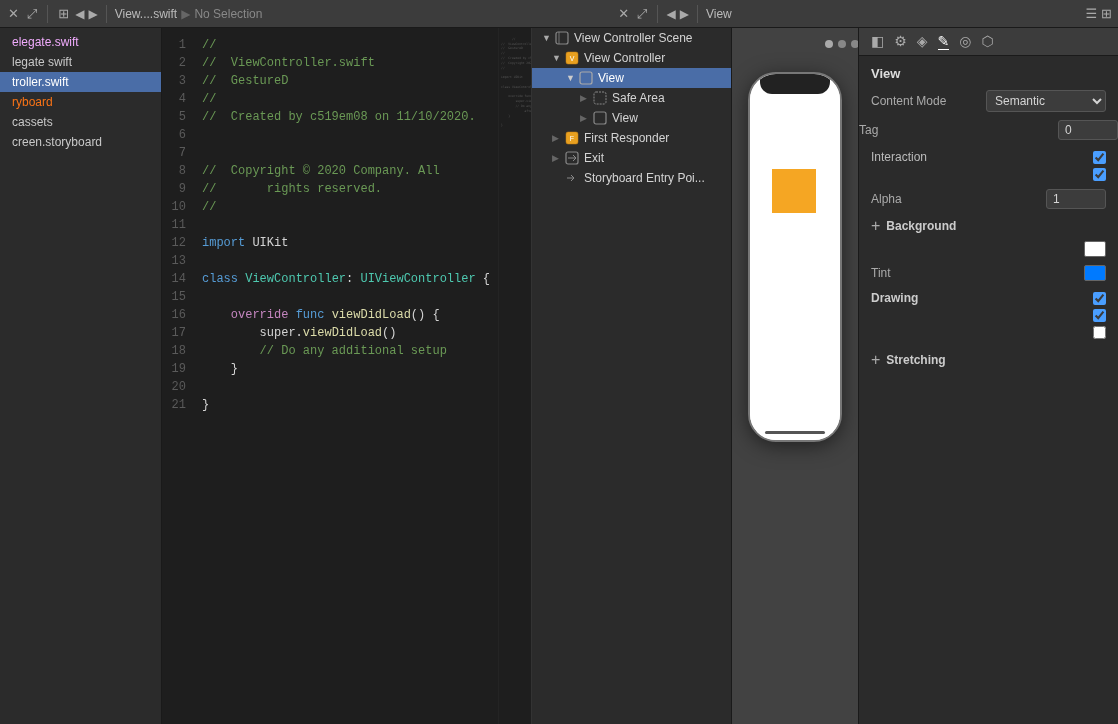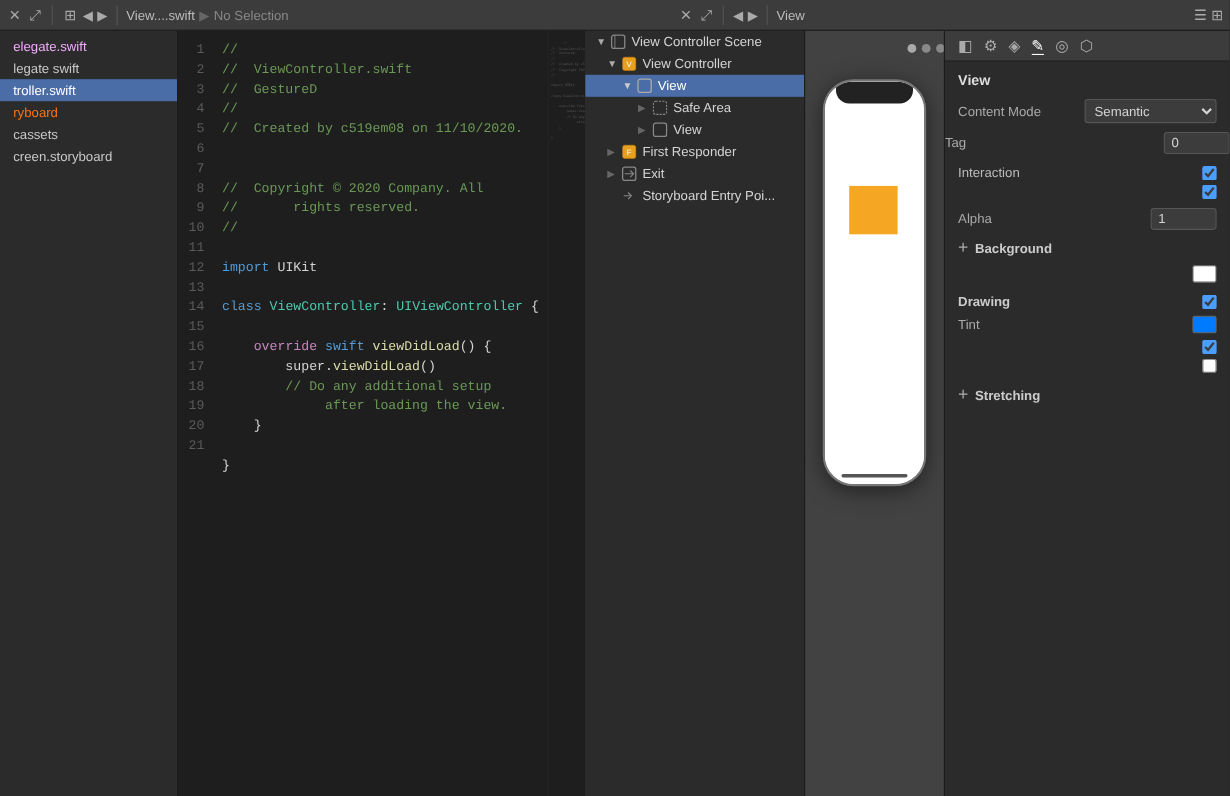--- a/index.html
+++ b/index.html
@@ -84,24 +84,23 @@
       <div style="line-height:18px;padding:0 8px;white-space:pre;"><span style="color:#6a9955;">//</span></div>
       <div style="line-height:18px;padding:0 8px;white-space:pre;"><span style="color:#6a9955;">//  Created by c519em08 on 11/10/2020.</span></div>
       <div style="line-height:18px;padding:0 8px;white-space:pre;margin-top:36px;"><span style="color:#6a9955;">//  Copyright © 2020 Company. All</span></div>
       <div style="line-height:18px;padding:0 8px;white-space:pre;"><span style="color:#6a9955;">//       rights reserved.</span></div>
       <div style="line-height:18px;padding:0 8px;white-space:pre;"><span style="color:#6a9955;">//</span></div>
       <div style="line-height:18px;padding:0 8px;white-space:pre;"> </div>
       <div style="line-height:18px;padding:0 8px;white-space:pre;"><span style="color:#569cd6;">import</span><span style="color:#d4d4d4;"> UIKit</span></div>
       <div style="line-height:18px;padding:0 8px;white-space:pre;"> </div>
       <div style="line-height:18px;padding:0 8px;white-space:pre;"><span style="color:#569cd6;">class</span><span style="color:#d4d4d4;"> </span><span style="color:#4ec9b0;">ViewController</span><span style="color:#d4d4d4;">: </span><span style="color:#4ec9b0;">UIViewController</span><span style="color:#d4d4d4;"> {</span></div>
       <div style="line-height:18px;padding:0 8px;white-space:pre;"> </div>
-      <div style="line-height:18px;padding:0 8px;white-space:pre;"><span style="color:#d4d4d4;">    </span><span style="color:#c586c0;">override</span><span style="color:#d4d4d4;"> </span><span style="color:#569cd6;">swift</span><span style="color:#d4d4d4;"> </span><span style="color:#dcdcaa;">viewDidLoad</span><span style="color:#d4d4d4;">() {</span></div>
+      <div style="line-height:18px;padding:0 8px;white-space:pre;"><span style="color:#d4d4d4;">    </span><span style="color:#c586c0;">override</span><span style="color:#d4d4d4;"> </span><span style="color:#569cd6;">func</span><span style="color:#d4d4d4;"> </span><span style="color:#dcdcaa;">viewDidLoad</span><span style="color:#d4d4d4;">() {</span></div>
       <div style="line-height:18px;padding:0 8px;white-space:pre;"><span style="color:#d4d4d4;">        super.</span><span style="color:#dcdcaa;">viewDidLoad</span><span style="color:#d4d4d4;">()</span></div>
       <div style="line-height:18px;padding:0 8px;white-space:pre;"><span style="color:#6a9955;">        // Do any additional setup</span></div>
-      <div style="line-height:18px;padding:0 8px;white-space:pre;"><span style="color:#6a9955;">             after loading the view.</span></div>
       <div style="line-height:18px;padding:0 8px;white-space:pre;"><span style="color:#d4d4d4;">    }</span></div>
       <div style="line-height:18px;padding:0 8px;white-space:pre;"> </div>
       <div style="line-height:18px;padding:0 8px;white-space:pre;"><span style="color:#d4d4d4;">}</span></div>
       <div style="line-height:18px;padding:0 8px;white-space:pre;"> </div>
       <div style="line-height:18px;padding:0 8px;white-space:pre;"> </div>
     </div>
 
     <div style="width:52px; background:#1e1e1e; border-left:1px solid #2a2a2a; opacity:0.5; font-size:3px; color:#888; padding:4px 2px; line-height:1.6; overflow:hidden; white-space:pre; font-family:monospace; flex-shrink:0;">
       //<br>//  ViewController.swift<br>//  GestureD<br>//<br>//  Created by c519em08<br>//  Copyright 2020<br>//<br><br>import UIKit<br><br>class ViewController: UIViewController {<br><br>    override func viewDidLoad<br>        super.viewDidLoad()<br>        // Do any additional<br>             after loading<br>    }<br><br>}<br>
     </div>
@@ -276,31 +275,31 @@
     <div style="display:flex;align-items:center;padding:4px 12px 2px 12px;gap:4px;">
       <span style="font-size:16px;color:#aaa;cursor:pointer;margin-right:2px;">+</span>
       <span style="font-size:12px;font-weight:600;color:#ccc;">Background</span>
     </div>
 
     <div style="display:flex;align-items:center;justify-content:space-between;padding:4px 12px;">
       <span style="font-size:12px;color:#aaa;"></span>
       <div style="width:22px;height:16px;border-radius:2px;border:1px solid #666;cursor:pointer;background:#ffffff;"></div>
     </div>
 
+    <div style="display:flex;align-items:center;justify-content:space-between;padding:4px 12px;">
+      <span style="font-size:12px;color:#aaa;">Tint</span>
+      <div style="width:22px;height:16px;border-radius:2px;border:1px solid #666;cursor:pointer;background:#007AFF;"></div>
+    </div>
+
     <div style="display:flex;align-items:center;padding:6px 12px 2px 12px;gap:4px;">
       <span style="font-size:12px;font-weight:600;color:#ccc;">Drawing</span>
       <div style="flex:1;"></div>
       <input type="checkbox" checked="" style="accent-color: rgb(74, 158, 255);">
     </div>
 
-    <div style="display:flex;align-items:center;justify-content:space-between;padding:4px 12px;">
-      <span style="font-size:12px;color:#aaa;">Tint</span>
-      <div style="width:22px;height:16px;border-radius:2px;border:1px solid #666;cursor:pointer;background:#007AFF;"></div>
-    </div>
-
     <div style="display:flex;align-items:center;justify-content:flex-end;padding:2px 12px;">
       <input type="checkbox" checked="" style="accent-color: rgb(74, 158, 255);">
     </div>
     <div style="display:flex;align-items:center;justify-content:flex-end;padding:2px 12px 6px 12px;">
       <input type="checkbox" style="accent-color: rgb(74, 158, 255);">
     </div>
 
     <div style="display:flex;align-items:center;padding:6px 12px 2px 12px;gap:4px;">
       <span style="font-size:16px;color:#aaa;cursor:pointer;margin-right:2px;">+</span>
       <span style="font-size:12px;font-weight:600;color:#ccc;">Stretching</span>

